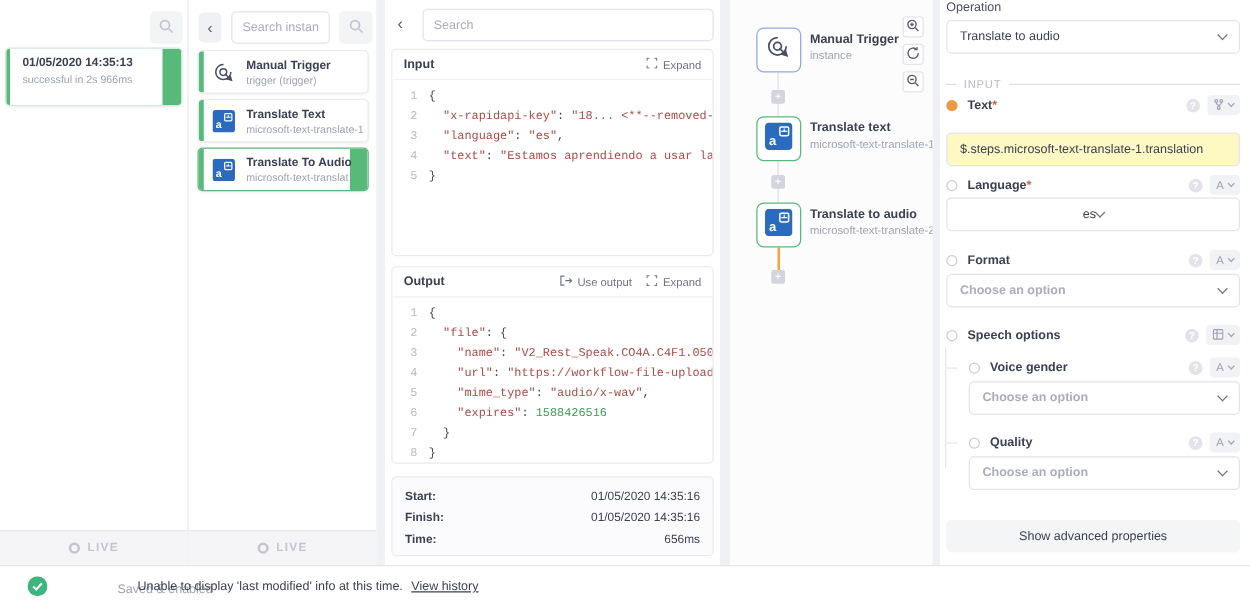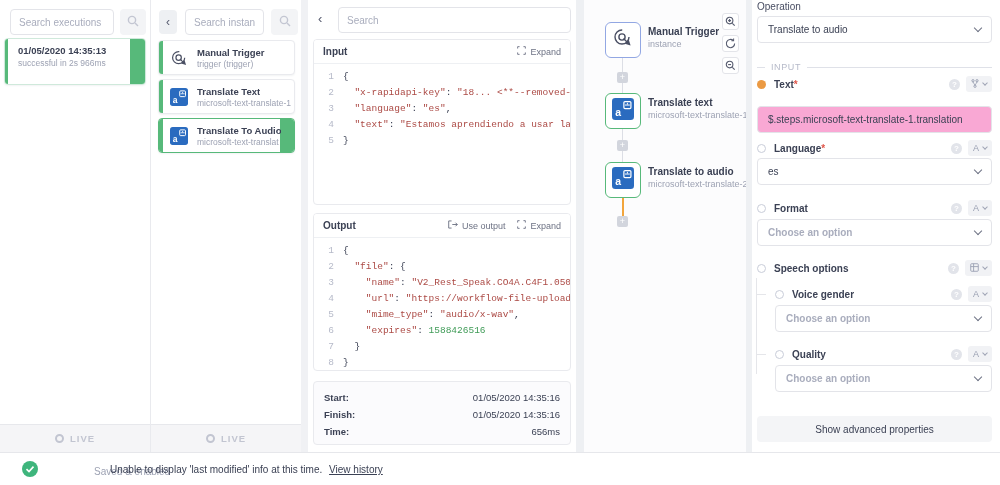--- a/index.html
+++ b/index.html
@@ -86,21 +86,21 @@
   .dot { width:9px; height:9px; border-radius:50%; margin-right:8px; flex:none; }
   .dot.filled { background:#eb9a43; }
   .dot.empty { border:1px solid #c9cdd9; background:#fff; }
   .f-label { font-size:10px; font-weight:bold; color:#3b4154; }
   .req { color:#e0564a; font-weight:bold; font-size:10px; }
   .row-icons { margin-left:auto; display:flex; align-items:center; gap:6px; }
   .help { width:11px; height:11px; border-radius:50%; background:#e2e4ea; color:#fff; font-size:8px;
     text-align:center; line-height:11px; font-weight:bold; }
   .type-box { background:#f1f2f5; border-radius:3px; height:16px; padding:0 5px; display:flex;
     align-items:center; gap:4px; color:#9aa0b2; font-size:9px; cursor:pointer; }
-  .text-field { height:27px; border:1px solid #e3e4e9; border-radius:4px; background:#f9a8d4; display:flex;
+  .text-field { height:27px; border:1px solid #e3e4e9; border-radius:4px; background:#fef9c3; display:flex;
     align-items:center; padding:0 10px; font-size:10px; color:#3b4154; white-space:nowrap; overflow:hidden;}
   .adv-btn { position:absolute; left:5px; top:416px; width:235px; height:26px; background:#f4f5f7;
     border:none; border-radius:4px; font-size:10px; color:#3b4154; font-family:inherit; cursor:pointer;}
   .guide-v { position:absolute; left:4px; width:1px; background:#e5e6ea; }
   .guide-h { position:absolute; width:9px; height:1px; background:#e5e6ea; }
 
   
   .footer { position:absolute; left:0; right:0; top:452px; height:33px; background:#fff;
     border-top:1px solid #e6e7eb; }
   .footer-status { position:absolute; left:22px; top:8px; display:flex; align-items:center; gap:8px; }
@@ -112,21 +112,20 @@
     display:flex; align-items:center; justify-content:center; gap:6px; }
   .play-tri { width:0; height:0; border-left:6px solid #b9bdc9; border-top:4px solid transparent;
     border-bottom:4px solid transparent; }
 </style>
 </head>
 <body>
 
 <div class="app">
 
   <div class="col col1">
-    <input class="search-input" style="position: absolute; left: 10px; top: 9px; width: 104px;" placeholder="Search executions">
     <button class="icon-btn" style="left:120px;top:9px;width:26px;height:26px;">
       <span>
         <svg width="12" height="12" viewBox="0 0 12 12">
             <circle cx="5" cy="5" r="3.6" fill="none" stroke="#c3c6d2" stroke-width="1.4"></circle>
             <line x1="8" y1="8" x2="11" y2="11" stroke="#c3c6d2" stroke-width="1.4"></line>
           </svg>
       </span>
     </button>
 
     <div class="card" style="left:4px;top:38px;width:142px;height:47px;border-color:#cfe9db;">
@@ -391,21 +390,21 @@
       <span class="f-label">Language</span>
         <span class="req">*</span>
       <span class="row-icons">
         <span class="help">?</span>
         <span class="type-box">
           <span>A</span>
           <span class="chev small"></span>
         </span>
       </span>
     </div>
-    <div class="cfg sel" style="top:158px;">
+    <div class="cfg sel" style="top:158px;justify-content:center;">
       <span>es</span>
       <span class="chev"></span>
     </div>
 
     <div class="cfg label-row" style="top:200px;">
       <span class="dot empty"></span>
       <span class="f-label">Format</span>
       <span class="row-icons">
         <span class="help">?</span>
         <span class="type-box">

